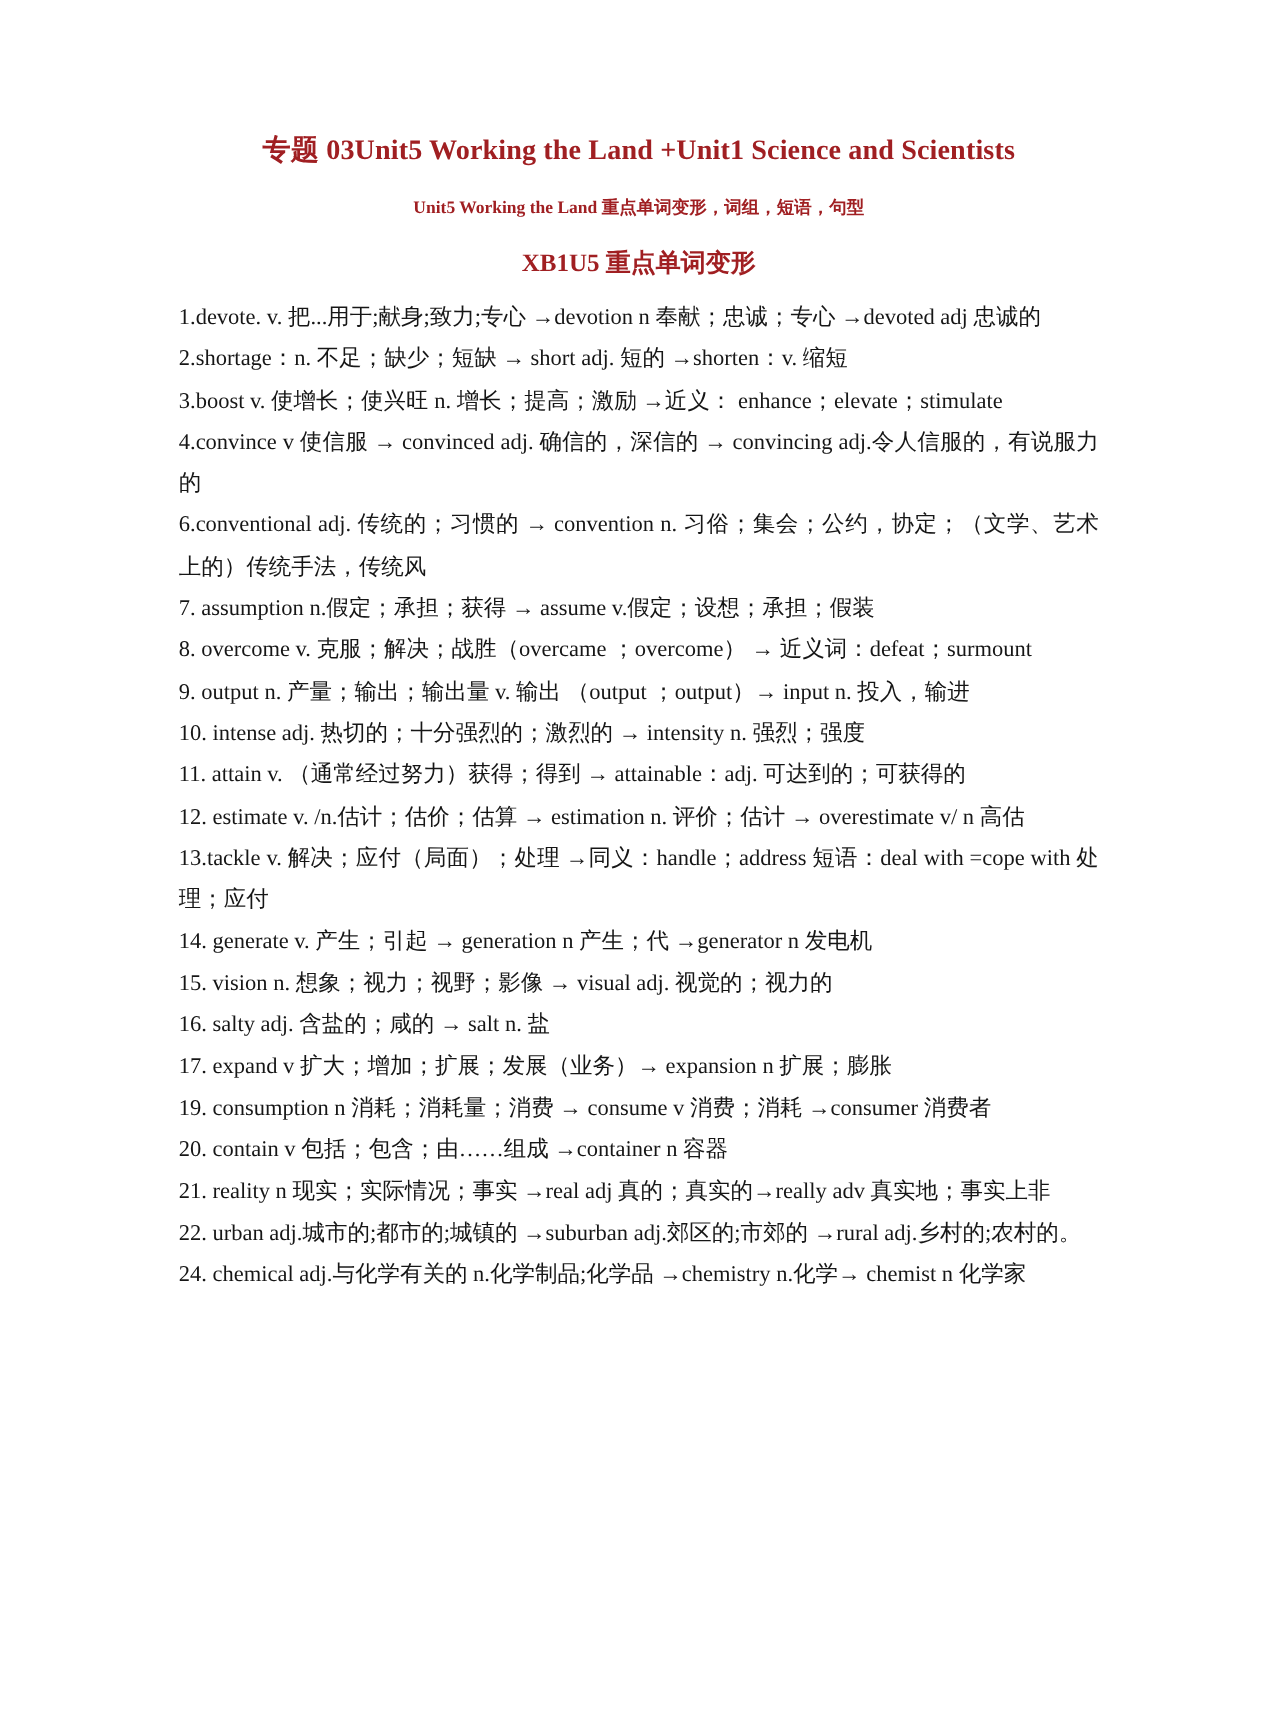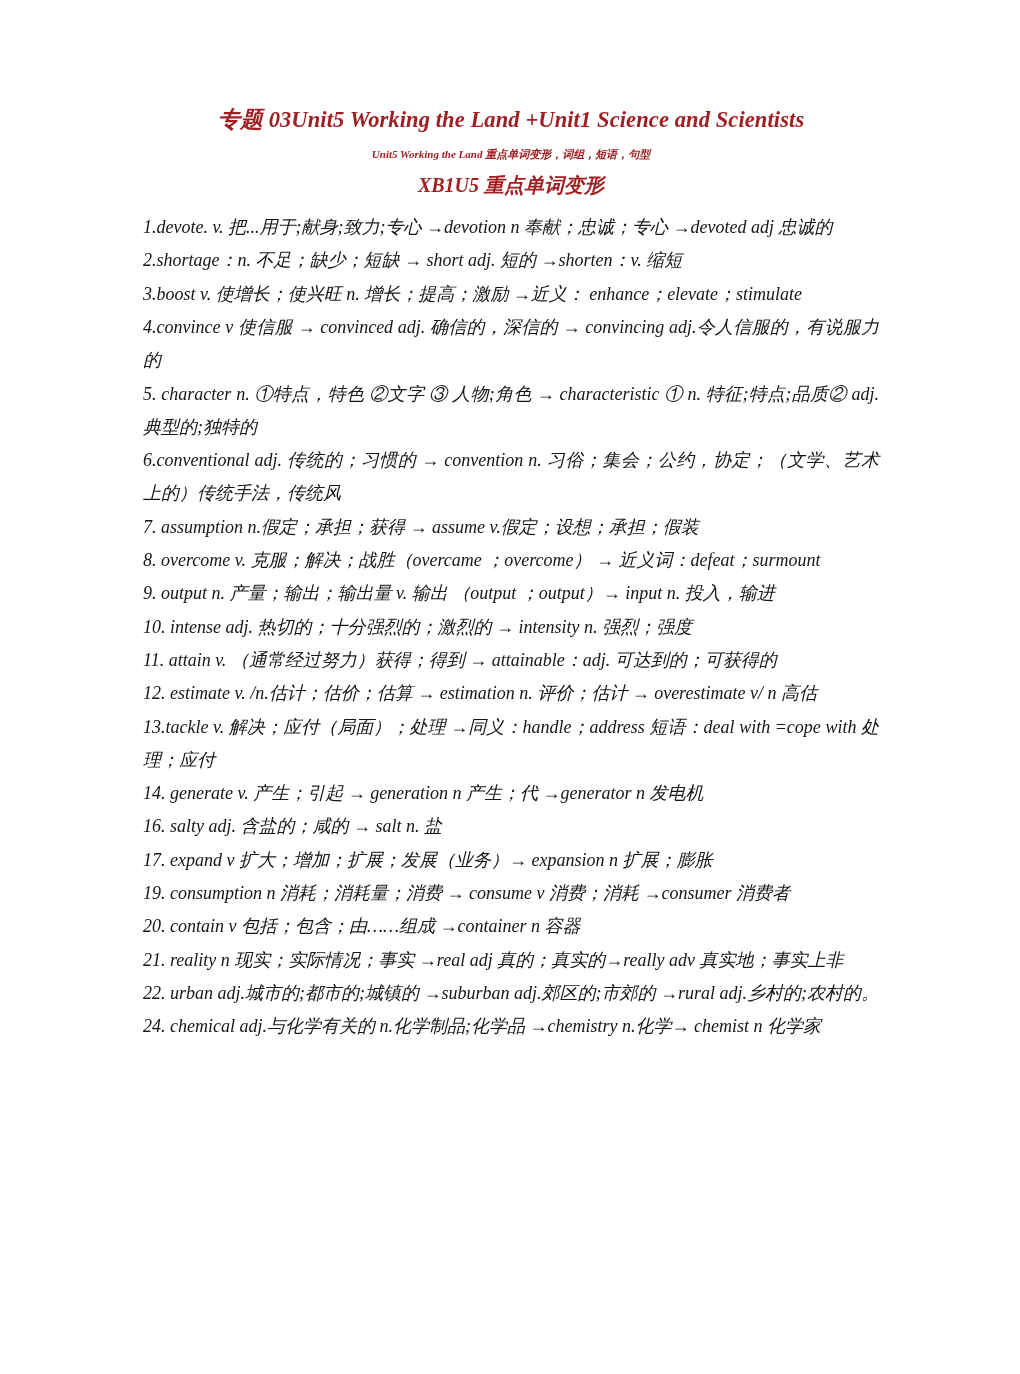--- a/index.html
+++ b/index.html
@@ -15,21 +15,20 @@
     color: #1a1a1a;
     -webkit-font-smoothing: antialiased;
   }
   .page {
     position: relative;
     width: 1020px;
     height: 1270px;
     box-sizing: border-box;
     padding: 0;
     overflow: hidden;
-    font-style: italic;
   }
   .content {
     position: absolute;
     left: 143px;
     top: 0;
     width: 736px;
   }
 
   
   .doc-title {
@@ -37,23 +36,23 @@
     padding-top: 106px;
     font-size: 22.5px;
     font-weight: bold;
     color: #a01f22;
     text-align: center;
     letter-spacing: 0.1px;
     line-height: 1.28;
     white-space: nowrap;
   }
   .doc-subtitle {
-    margin: 0;
+    margin: 11px;
     padding-top: 12px;
-    font-size: 11px;
+    font-size: 14px;
     font-weight: bold;
     color: #a01f22;
     text-align: center;
     line-height: 1.3;
     white-space: nowrap;
   }
   .doc-subtitle2 {
     margin: 0;
     padding-top: 11px;
     padding-bottom: 13px;
@@ -105,30 +104,30 @@
 
     <h2 class="doc-subtitle" style="color: rgb(160, 31, 34);">Unit5 Working the Land 重点单词变形，词组，短语，句型</h2>
 
     <h3 class="doc-subtitle2" style="color: rgb(160, 31, 34);">XB1U5 重点单词变形</h3>
 
     <div class="entries">
       <p class="entry">1.devote. v. 把...用于;献身;致力;专心 →devotion n 奉献；忠诚；专心 →devoted adj 忠诚的</p>
       <p class="entry">2.shortage：n. 不足；缺少；短缺 → short adj. 短的 →shorten：v. 缩短</p>
       <p class="entry">3.boost v. 使增长；使兴旺 n. 增长；提高；激励 →近义： enhance；elevate；stimulate</p>
       <p class="entry">4.convince v 使信服 → convinced adj. 确信的，深信的 → convincing adj.令人信服的，有说服力的</p>
-      <p class="entry">5. character n. ①特点，特色 ②文字 ③ 人物;角色 → characteristic ① n. 特征;特点;品质② adj. 典型的;独特的</p>
       <p class="entry">6.conventional adj. 传统的；习惯的 → convention n. 习俗；集会；公约，协定；（文学、艺术上的）传统手法，传统风</p>
       <p class="entry">7. assumption n.假定；承担；获得 → assume v.假定；设想；承担；假装</p>
       <p class="entry">8. overcome v. 克服；解决；战胜（overcame ；overcome） → 近义词：defeat；surmount</p>
       <p class="entry">9. output n. 产量；输出；输出量 v. 输出 （output ；output）→ input n. 投入，输进</p>
       <p class="entry">10. intense adj. 热切的；十分强烈的；激烈的 → intensity n. 强烈；强度</p>
       <p class="entry">11. attain v. （通常经过努力）获得；得到 → attainable：adj. 可达到的；可获得的</p>
       <p class="entry">12. estimate v. /n.估计；估价；估算 → estimation n. 评价；估计 → overestimate v/ n 高估</p>
       <p class="entry">13.tackle v. 解决；应付（局面）；处理 →同义：handle；address 短语：deal with =cope with 处理；应付</p>
       <p class="entry">14. generate v. 产生；引起 → generation n 产生；代 →generator n 发电机</p>
+      <p class="entry">15. vision n. 想象；视力；视野；影像 → visual adj. 视觉的；视力的</p>
       <p class="entry">16. salty adj. 含盐的；咸的 → salt n. 盐</p>
       <p class="entry">17. expand v 扩大；增加；扩展；发展（业务）→ expansion n 扩展；膨胀</p>
       <p class="entry">19. consumption n 消耗；消耗量；消费 → consume v 消费；消耗 →consumer 消费者</p>
       <p class="entry">20. contain v 包括；包含；由……组成 →container n 容器</p>
       <p class="entry">21. reality n 现实；实际情况；事实 →real adj 真的；真实的→really adv 真实地；事实上非</p>
       <p class="entry">22. urban adj.城市的;都市的;城镇的 →suburban adj.郊区的;市郊的 →rural adj.乡村的;农村的。</p>
       <p class="entry">24. chemical adj.与化学有关的 n.化学制品;化学品 →chemistry n.化学→ chemist n 化学家</p>
     </div>
 
   </div>

